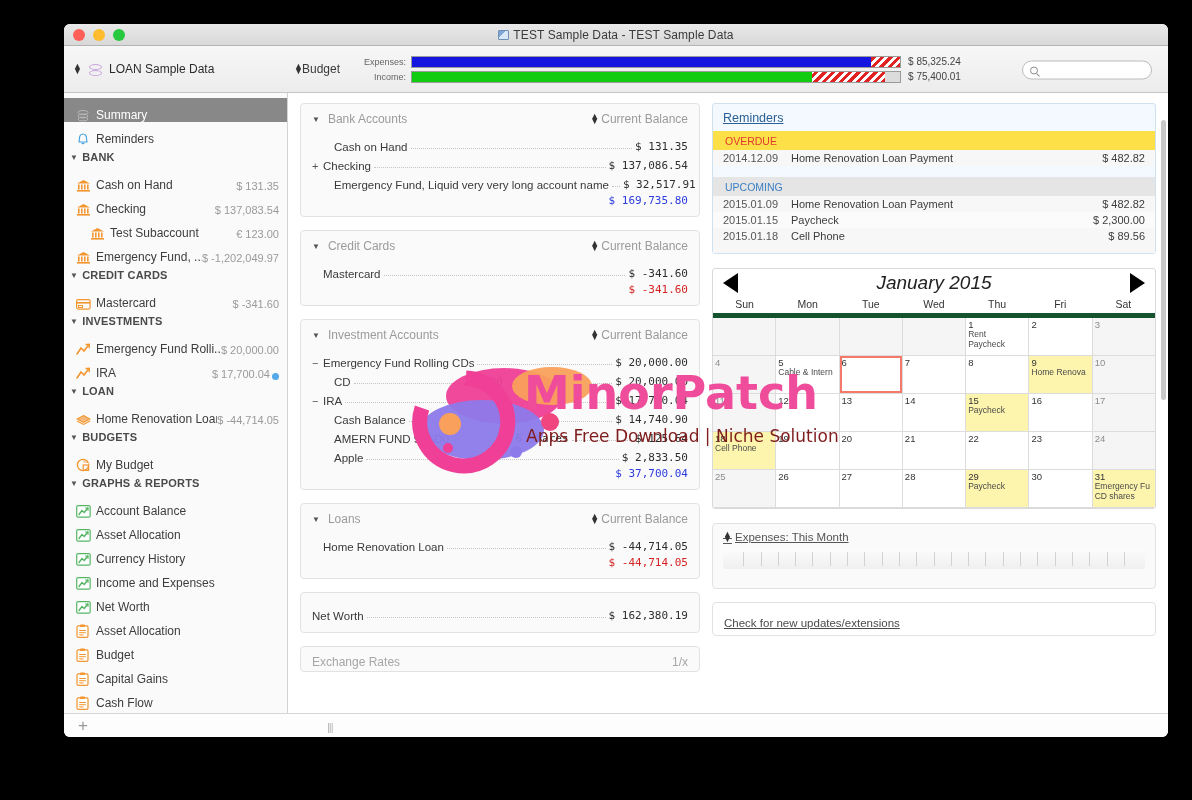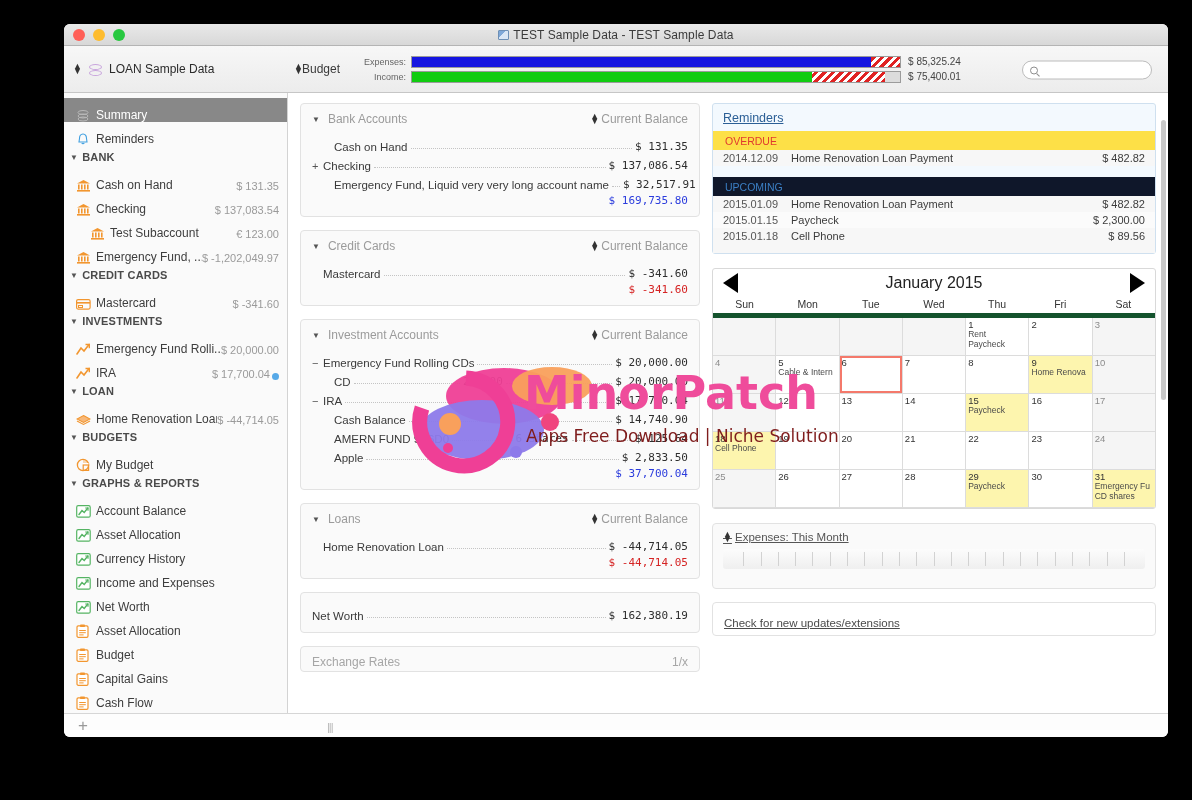--- a/index.html
+++ b/index.html
@@ -177,40 +177,40 @@
     padding: 0; margin-bottom: 14px;
   }
   #reminders-title {
     font-size: 12.5px; color: #2b5f96; text-decoration: underline;
     padding: 7px 10px 6px 10px;
   }
   .rem-sec {
     font-size: 10.5px; padding: 4px 10px 3px 12px; background: #fff;
   }
   .rem-sec.overdue { color: #e03a2f; background: #fde047; }
-  .rem-sec.upcoming { color: #3b7fc4; background: #0f172a; }
+  .rem-sec.upcoming { color: #3b7fc4; background: #e5e5e5; }
   .rem-row {
     display: flex; font-size: 11px; color: #3c3c3c;
     padding: 2px 10px 2px 10px; background: #f7f7f7;
   }
   .rem-row.alt { background: #fbfbfb; }
   .rem-date { flex: 0 0 68px; color: #555; }
   .rem-desc { flex: 1; }
   .rem-amt { text-align: right; }
   .rem-gap { height: 11px; background: #f3f9fe; }
   
   #calendar-panel {
     border: 1px solid #d9d9d9; border-radius: 3px; margin-bottom: 14px;
     background: #fff; overflow: hidden;
   }
   #cal-head {
     display: flex; align-items: center; justify-content: center;
     position: relative; height: 28px; padding: 0 10px;
   }
-  #cal-month { font-size: 16px; color: #222; }
+  #cal-month { font-size: 19px; color: #222; font-style: italic; }
   .cal-arrow {
     position: absolute; top: 4px; width: 0; height: 0;
     border-top: 10px solid transparent; border-bottom: 10px solid transparent;
   }
   #cal-prev { left: 10px; border-right: 15px solid #000; }
   #cal-next { right: 10px; border-left: 15px solid #000; }
   #cal-dows { display: flex; border-bottom: 5px solid #14532d; }
   .dow {
     flex: 1; text-align: center; font-size: 10.5px; color: #333;
     padding: 1px 0 3px 0;

